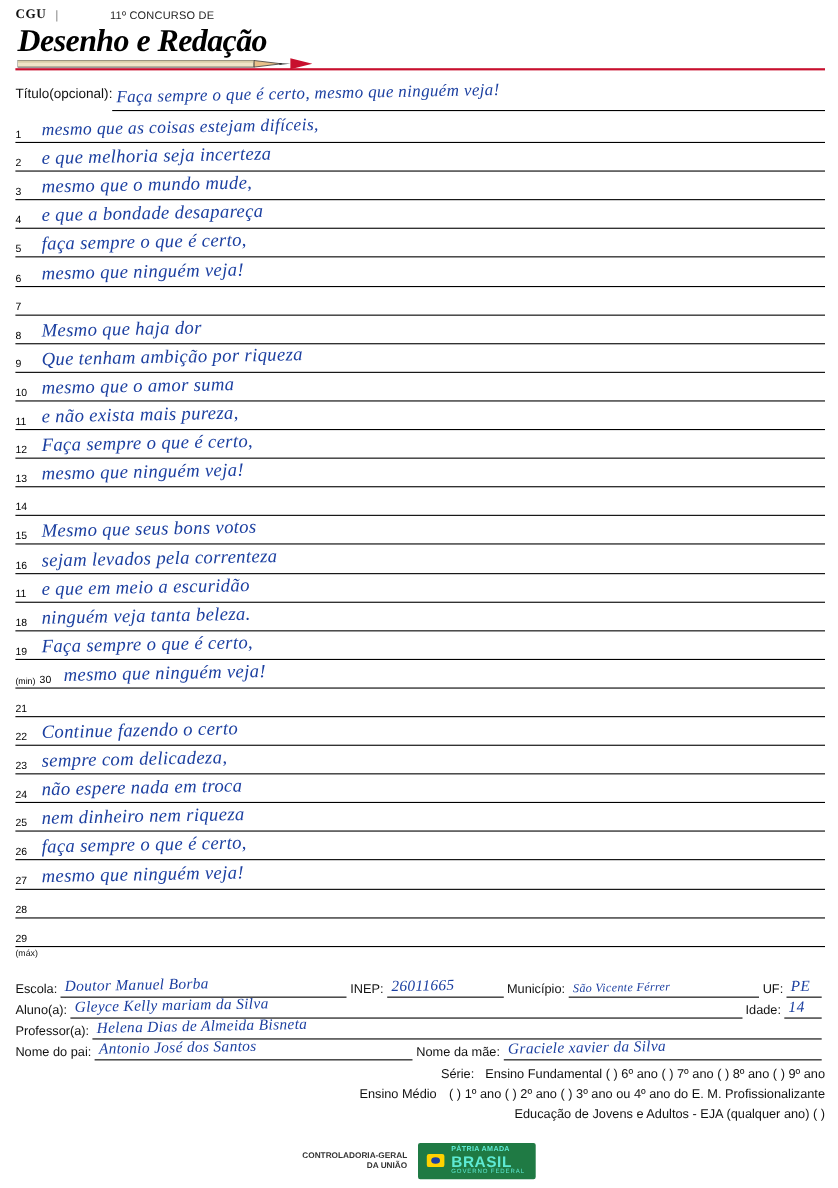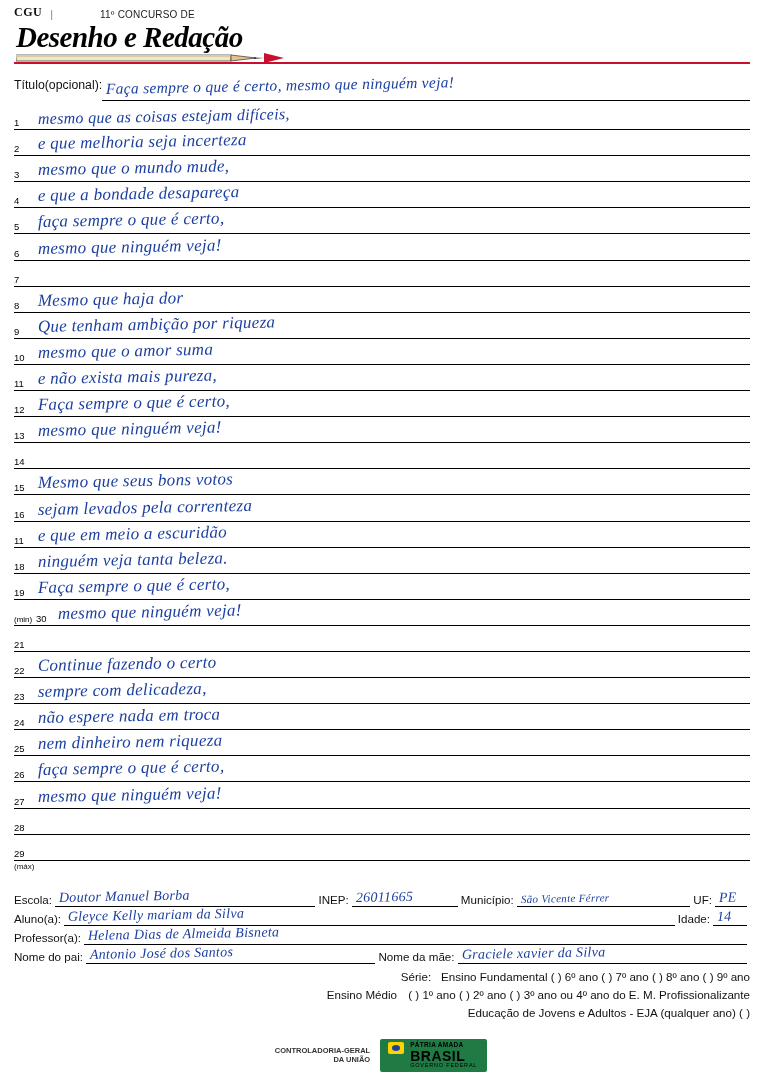--- a/index.html
+++ b/index.html
@@ -229,25 +229,25 @@
   }
   .cgu-foot {
     font-size: 7.5px;
     font-weight: bold;
     color: #333;
     text-align: right;
     line-height: 1.25;
   }
   .brasil-badge {
     background: #1f7a44;
-    color: #000000;
+    color: #5eead4;
     padding: 3px 10px 3px 8px;
     border-radius: 2px;
     display: flex;
-    align-items: flex-start;
+    align-items: center;
     gap: 6px;
   }
   .brasil-flag {
     width: 16px; height: 12px;
     background: #ffd200;
     border-radius: 2px;
     position: relative;
   }
   .brasil-flag::after {
     content: "";

